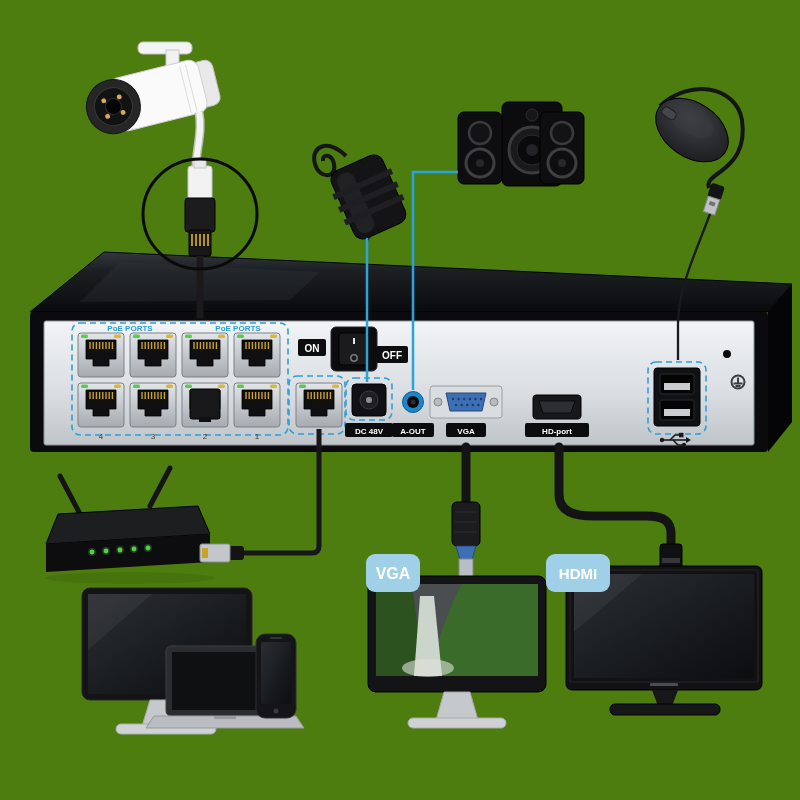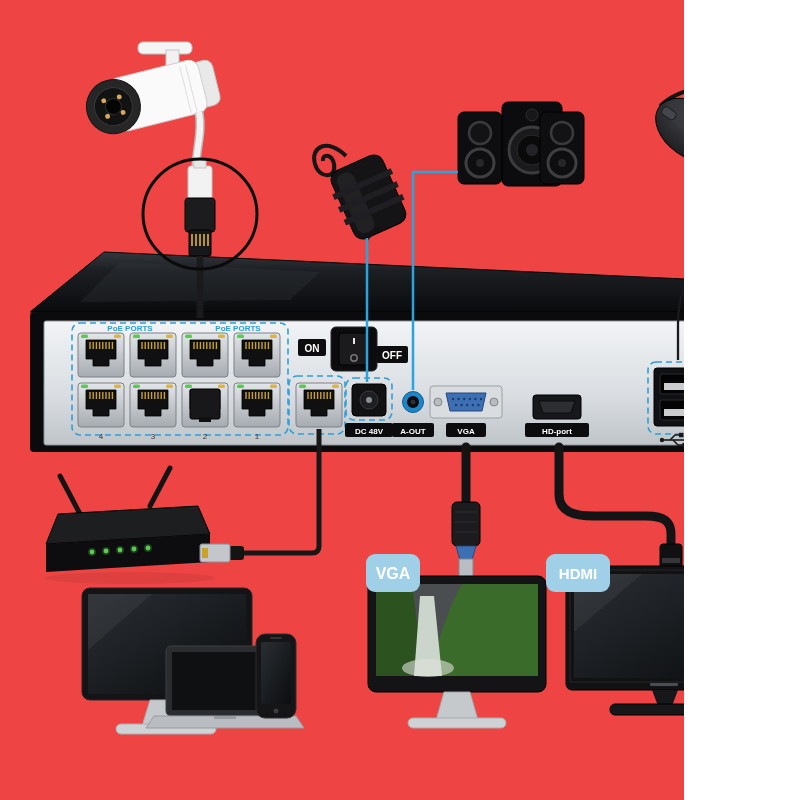--- a/index.html
+++ b/index.html
@@ -1,16 +1,16 @@
 <!DOCTYPE html>
 <html><head>
 <meta charset="utf-8">
 <style>
   html,body{margin:0;padding:0;background:#fff;}
-  .canvas{position:relative;width:684px;height:800px;background:#ef4444;overflow:hidden;
+  .canvas{position:relative;width:800px;height:800px;background:#4d7c0f;overflow:hidden;
           font-family:"Liberation Sans",sans-serif;}
   svg text{font-family:"Liberation Sans",sans-serif;}
   .strip-label{fill:#ffffff;font-size:8px;font-weight:bold;}
   .sw-label{fill:#ffffff;font-size:10px;font-weight:bold;}
   .poe-label{font-size:8px;font-weight:bold;}
   .num-label{fill:#33373c;font-size:8px;}
   .badge-label{fill:#ffffff;font-weight:bold;}
 </style>
 </head>
 <body>

